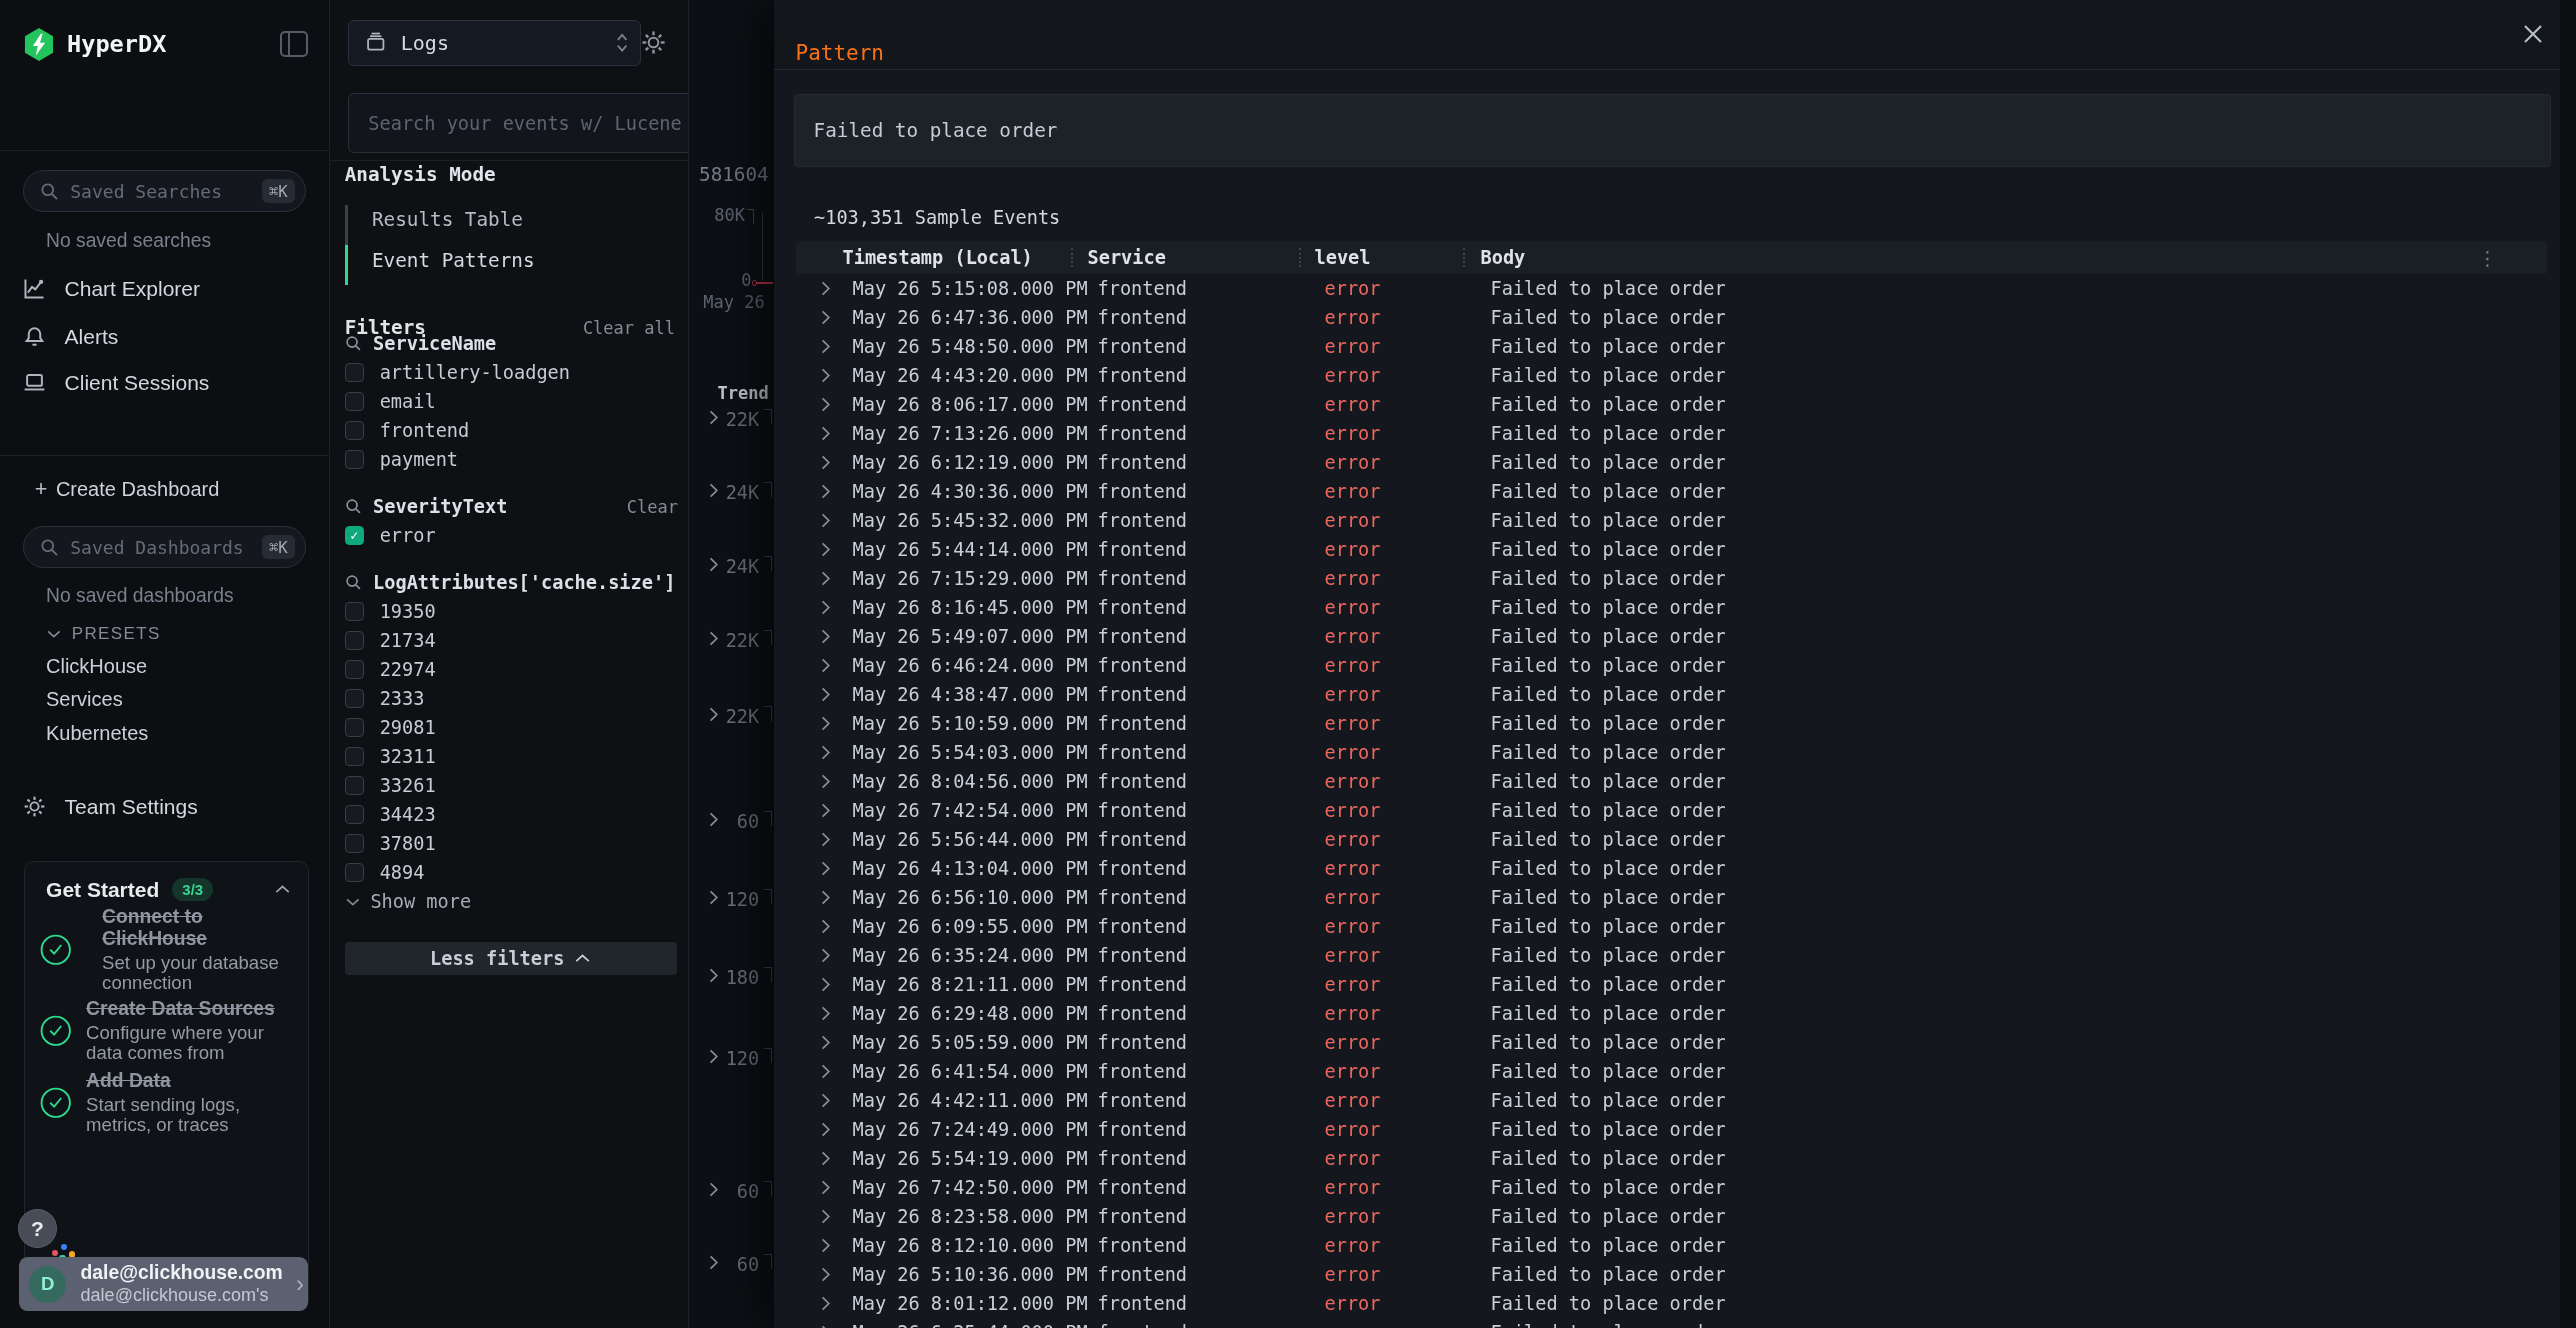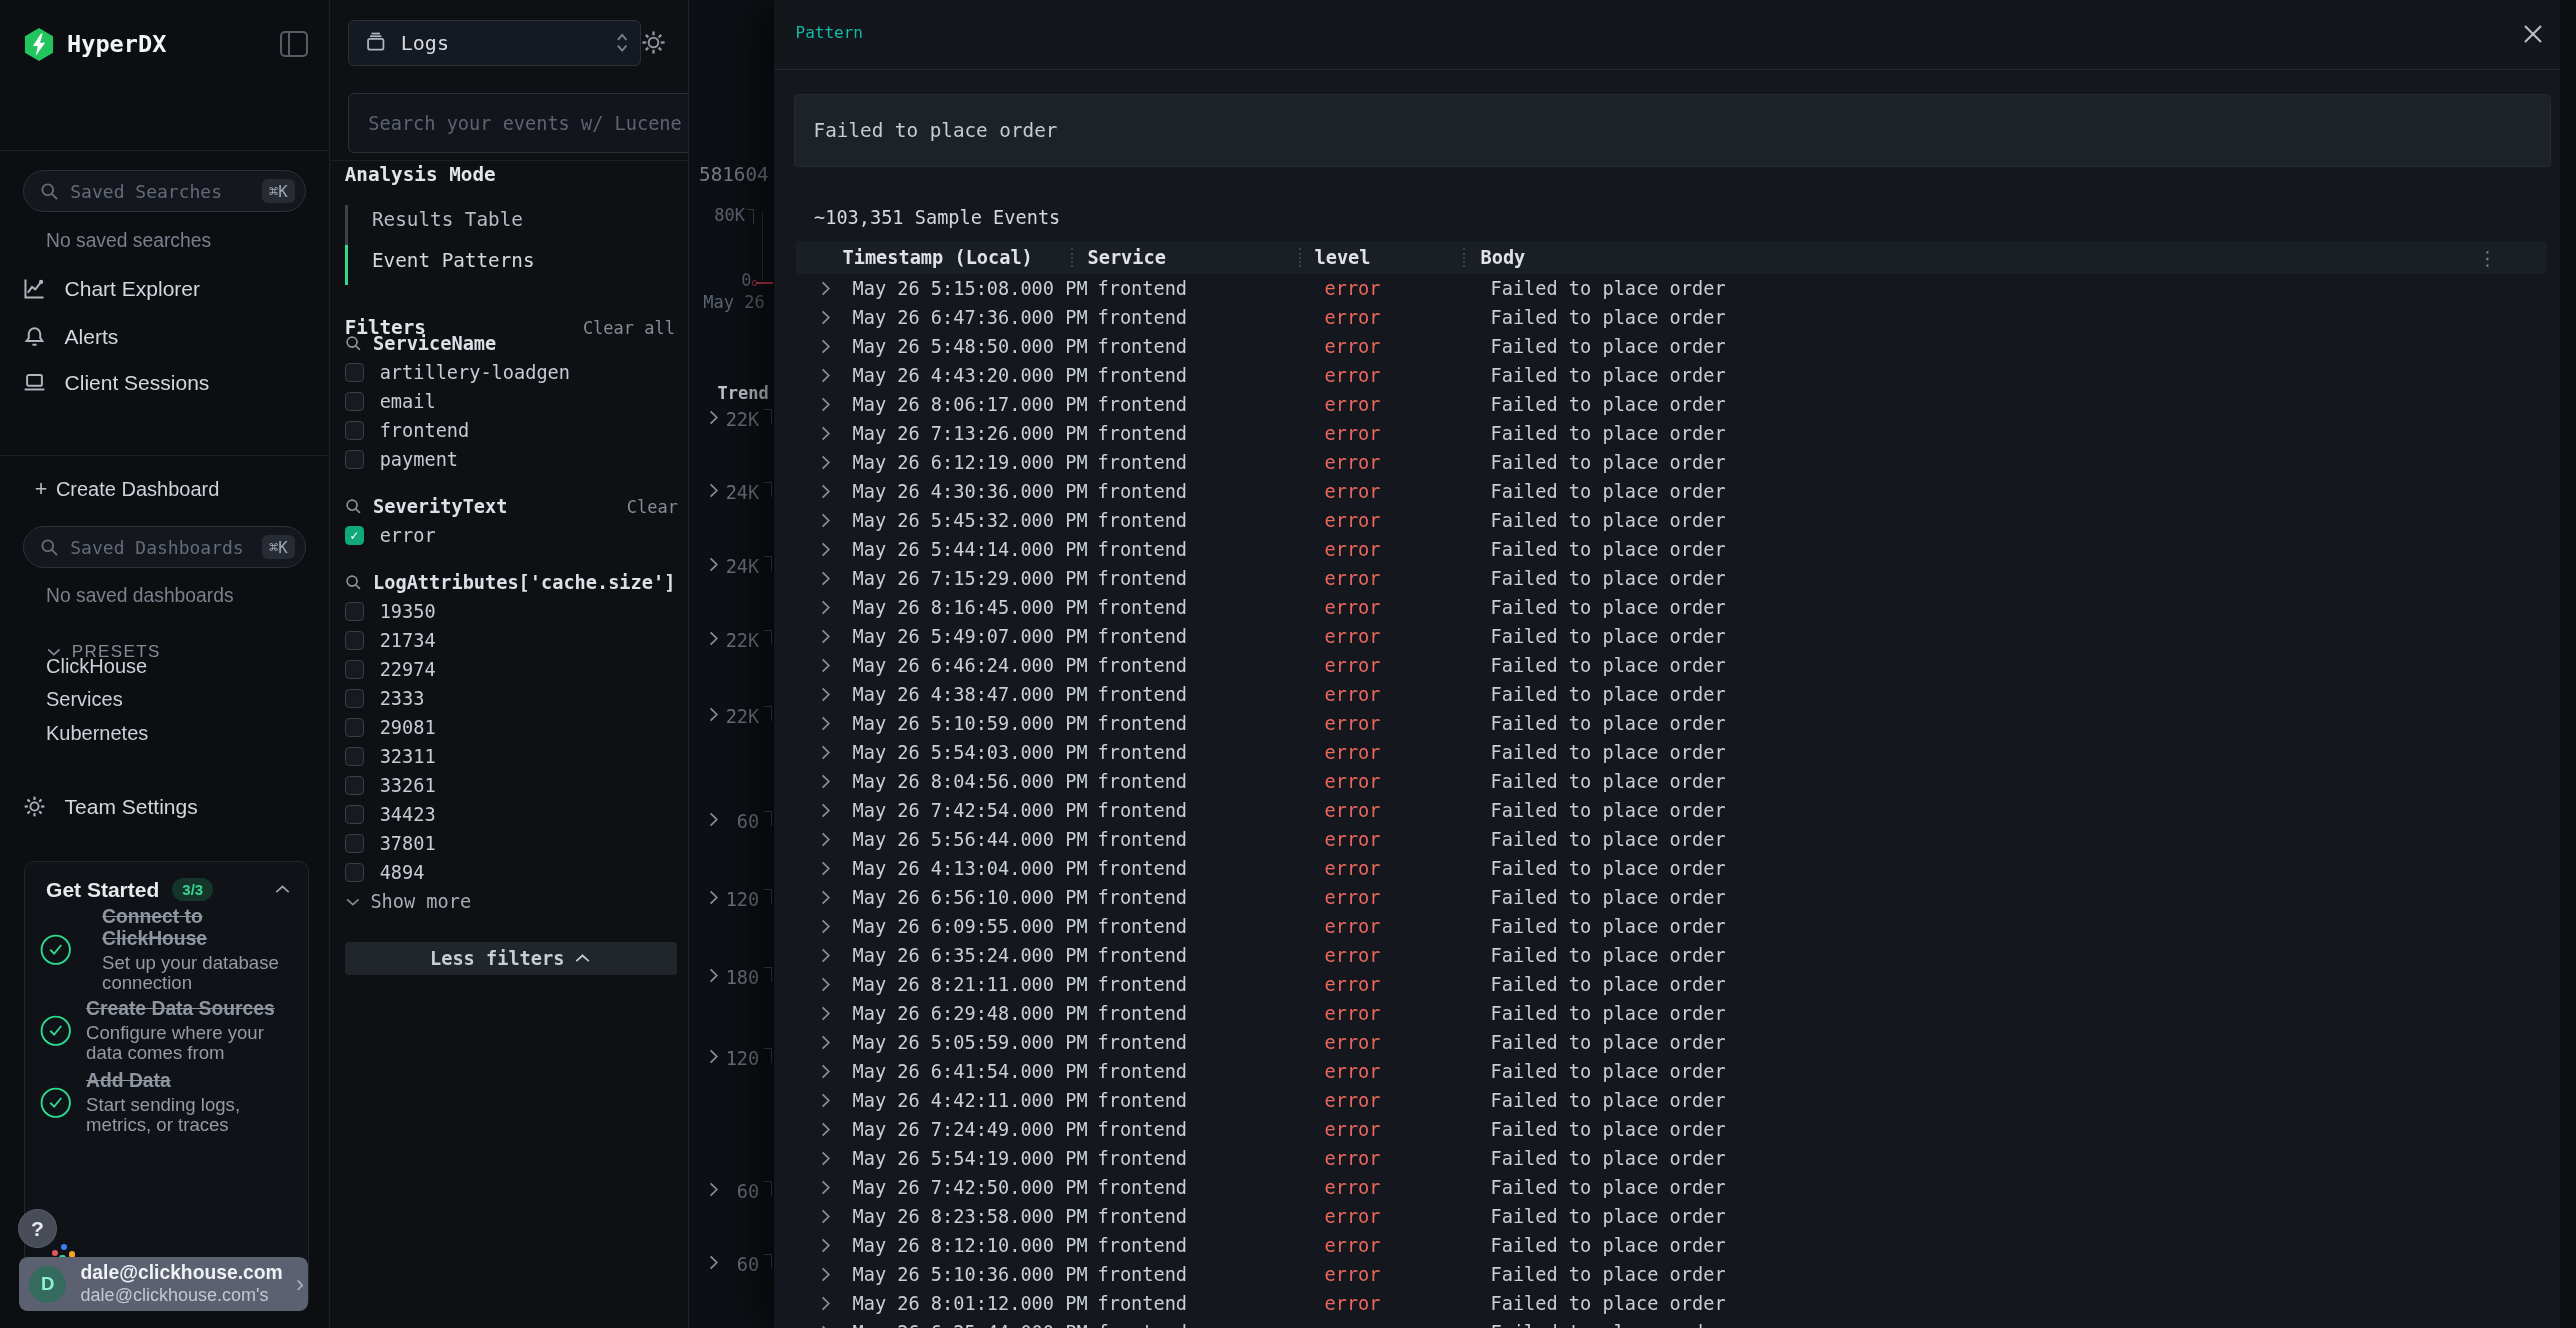--- a/index.html
+++ b/index.html
@@ -96,21 +96,21 @@
   .zero-dot{position:absolute;right:15.7px;top:280px;width:5.7px;height:5.7px;border:1.4px solid #c43754;border-radius:50%;box-sizing:border-box}
   .xlab{position:absolute;left:14.3px;top:292px;font-size:17px;color:#5f6672;white-space:nowrap}
   .trend-lbl{position:absolute;right:4.3px;top:383px;font-size:17px;font-weight:bold;color:#c8cdd5}
   .trend-row{position:absolute;left:12px;right:0;height:24px;display:flex;align-items:flex-start}
   .trend-row .tchev{margin-left:7.2px}
   .trend-row .tval{margin-left:auto;margin-right:2.9px;font-size:18.6px;color:#6d7480}
 
   
   .overlay{position:absolute;left:774px;top:0;right:0;height:1328px;background:#14171d;z-index:6;box-shadow:-20px 0 39px rgba(0,0,0,.55)}
   .ov-head{position:absolute;left:0;right:0;top:0;height:69px;border-bottom:1.4px solid #23272f;background:#13161b}
-  .ov-title{position:absolute;left:21.5px;top:23px;font-size:16px;color:#14b8a6}
+  .ov-title{position:absolute;left:21.5px;top:41px;font-size:21px;color:#f97316}
   .ov-close{position:absolute;right:31.5px;top:21.5px;cursor:pointer}
   .pattern-box{position:absolute;left:20px;top:94px;right:25px;height:73px;background:#1d2128;border:1.4px solid #262b33;border-radius:4.3px;display:flex;align-items:center;box-sizing:border-box}
   .pattern-box .txt{font-size:19.3px;color:#c6ccd4;margin-left:18.6px}
   .sample-lbl{position:absolute;left:40px;top:207px;font-size:18.6px;color:#d3d8de}
   .etable{position:absolute;left:21.5px;right:29px;top:241px;bottom:0}
   .ehead{height:33px;background:#1a1e25;border-radius:2.9px;display:grid;grid-template-columns:47px 245px 227px 166px 1fr;align-items:center;position:relative}
   .ehead .hcell{font-weight:bold;font-size:18.6px;color:#dfe3e8}
   .hsep{position:absolute;top:7.2px;height:18.6px;width:0;border-left:2.1px dotted #3c424b}
   .kebab{position:absolute;right:50px;top:5.7px;color:#7b828d;font-size:19.3px}
   .erows{position:absolute;left:0;right:0;top:33px;bottom:0;overflow:hidden}
@@ -179,21 +179,21 @@
   <div class="pill" style="top:526px">
     <svg width="18.6" height="18.6" viewBox="0 0 24 24" fill="none" stroke="#646c78" stroke-width="2.4">
         <circle cx="10" cy="10" r="7"></circle>
         <line x1="15.5" y1="15.5" x2="22" y2="22"></line>
       </svg>
     <input readonly="" placeholder="Saved Dashboards" style="">
     <span class="kbd mono">⌘K</span>
   </div>
   <div class="empty-note" style="top:585px">No saved dashboards</div>
 
-  <div class="row-link" style="top:632px;left:46px">
+  <div class="row-link" style="top:614px;left:46px">
     <svg width="15.7" height="10" viewBox="0 0 30 18" fill="none" stroke="#858c97" stroke-width="3">
         <polyline points="4,4 15,14 26,4"></polyline>
       </svg>
     <span class="presets-head">PRESETS</span>
   </div>
   <div class="preset-item" style="top: 650px;">ClickHouse</div>
     <div class="preset-item" style="top: 683px;">Services</div>
     <div class="preset-item" style="top: 717px;">Kubernetes</div>
     <div></div>
 

